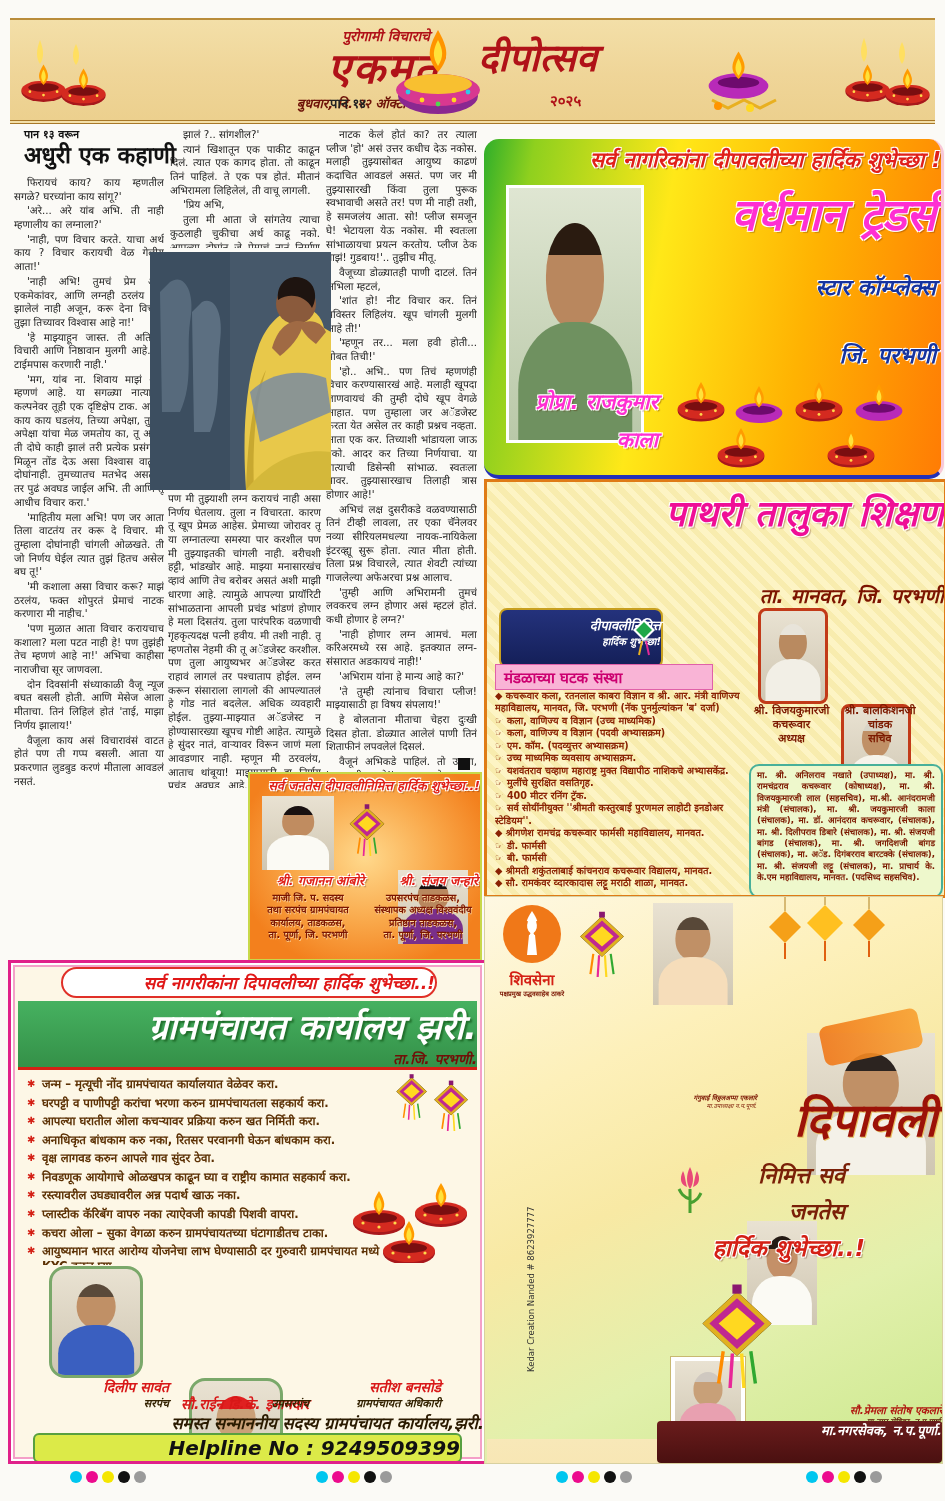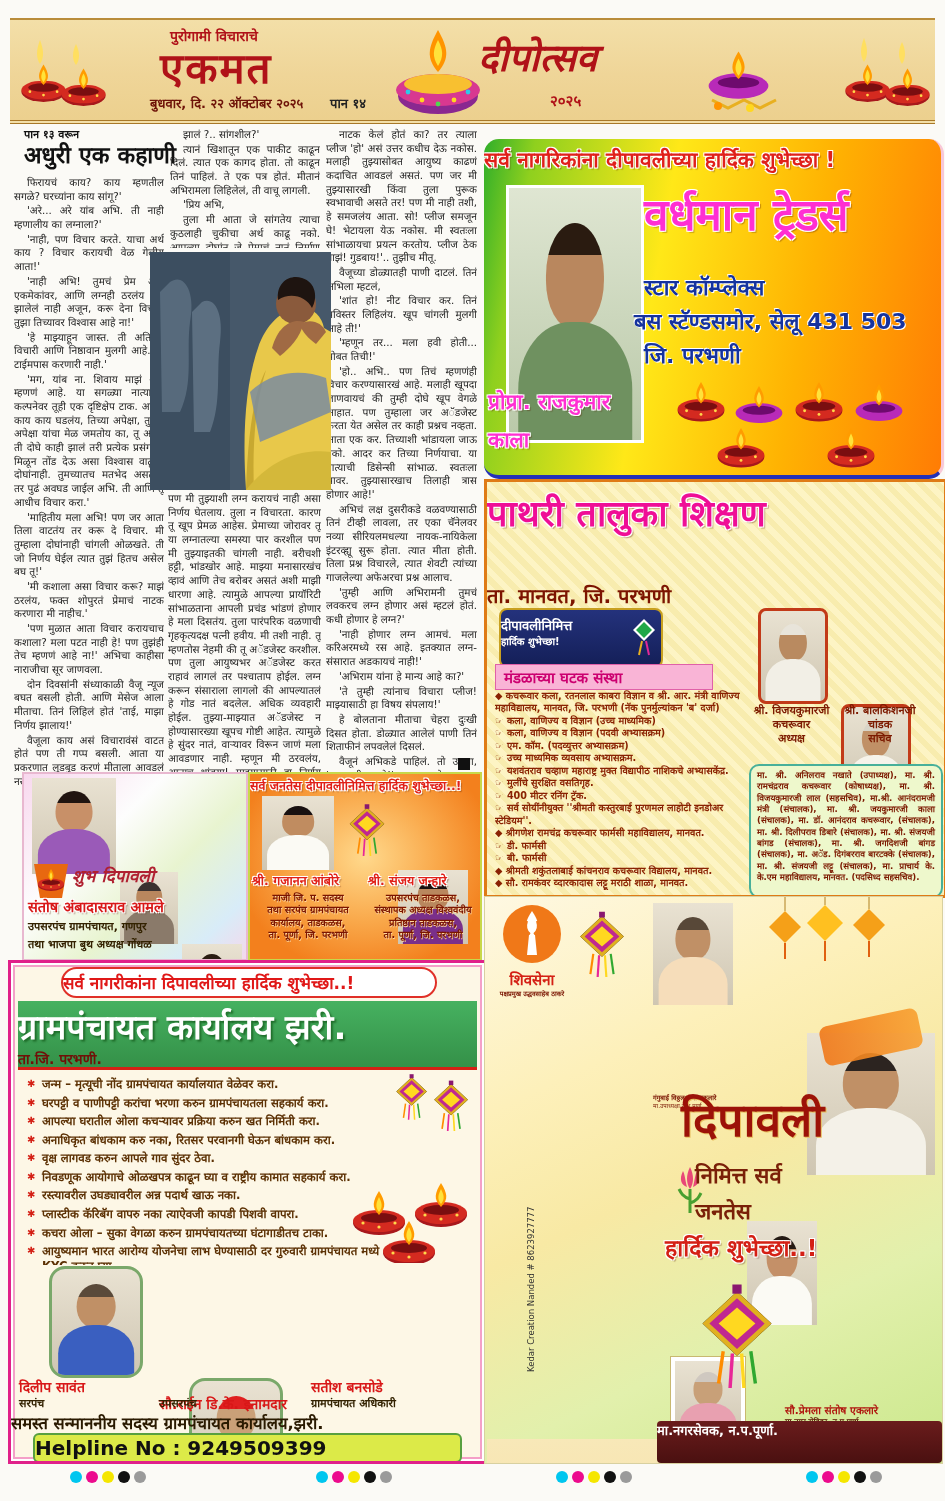--- a/index.html
+++ b/index.html
@@ -1,19 +1,19 @@
 <!DOCTYPE html>
 <html><head>
 <meta charset="utf-8">
 <style>
   html,body{margin:0;padding:0;background:#e8e8e4;}
   #page{position:relative;width:945px;height:1501px;background:#fbfaf6;margin:0 auto;overflow:hidden;
         font-family:"DejaVu Sans","Liberation Sans",sans-serif;color:#222;}
   .abs{position:absolute;}
-  .ctr{text-align:left;}
+  .ctr{text-align:right;font-style:italic;}
   .o-white{text-shadow:-1px -1px 0 #fff,1px -1px 0 #fff,-1px 1px 0 #fff,1px 1px 0 #fff,2px 2px 1px rgba(90,30,0,.35);}
   
   #masthead{left:10px;top:18px;width:925px;height:100px;
      background:linear-gradient(180deg,#f3dfa8,#efd598 55%,#ecd08e);
      border-top:2px solid #b98c3a;border-bottom:4px double #a87828;}
   .mast-red{color:#b01218;font-weight:bold;}
   
   .story-col{position:absolute;text-align:justify;font-size:10.3px;line-height:1.33;color:#1d1d1d;overflow:hidden;}
   .story-p{margin:0 0 1px 0;text-indent:13px;}
   .story-cont{margin:0;text-indent:0;}
@@ -181,21 +181,20 @@
     <path d="M150 72 C160 66 172 70 176 80 L166 92 C158 86 152 80 150 72Z" fill="#a06a44"></path>
     <path d="M100 140 C120 120 150 116 176 126 L181 160 L110 190 Z" fill="#7a8ca0" opacity="0.85"></path>
     <path d="M96 238 L181 238 L181 200 C150 196 120 208 96 238Z" fill="#d4b83a"></path>
   </svg>
 
   <div id="ad-vardhaman" class="ad" style="left:484px;top:139px;width:457px;height:336px">
     <div class="abs ctr o-white" style="left:0;top:6px;width:100%;font-size:21px;font-weight:900;color:#e0201a">सर्व नागरिकांना दीपावलीच्या हार्दिक शुभेच्छा !</div>
     <div class="abs person" style="left:22px;top:46px;width:132px;height:252px;border:3px solid #fff;--shirt:#6f9160;--pbg:linear-gradient(180deg,#dfe6d2,#b9c8a8);--skin:#b9875e"></div>
     <div class="abs ctr o-white" style="left:160px;top:44px;width:292px;font-size:44px;font-weight:900;color:#ff2fd2">वर्धमान ट्रेडर्स</div>
     <div class="abs ctr v-blue" style="left:160px;top:132px;width:292px;font-size:22px">स्टार कॉम्प्लेक्स</div>
-    <div class="abs ctr v-blue" style="left:150px;top:166px;width:302px;font-size:22px">बस स्टॅण्डसमोर, सेलू 431 503</div>
     <div class="abs ctr v-blue" style="left:160px;top:200px;width:292px;font-size:22px">जि. परभणी</div>
     <div class="abs ctr o-white" style="left:4px;top:248px;width:170px;font-size:21px;font-weight:900;color:#ff2fd2">प्रोप्रा. राजकुमार</div>
     <div class="abs ctr o-white" style="left:4px;top:286px;width:170px;font-size:21px;font-weight:900;color:#ff2fd2">काला</div>
     <svg class="abs" style="left:190px;top:232px" width="260" height="100" viewBox="0 0 260 100">
       <use href="#diya" transform="translate(0,2) scale(0.9)"></use>
       <use href="#diya-purple" transform="translate(58,6) scale(0.9)"></use>
       <use href="#diya" transform="translate(118,2) scale(0.9)"></use>
       <use href="#diya-purple" transform="translate(178,4) scale(0.9)"></use>
       <use href="#diya" transform="translate(40,48) scale(0.9)"></use>
       <use href="#diya" transform="translate(150,48) scale(0.9)"></use>
@@ -241,34 +240,20 @@
       <div>अध्यक्ष</div>
     </div>
     <div class="abs p-cap" style="left:348px;top:222px;width:90px">
       <div>श्री. बालकिशनजी</div>
       <div>चांडक</div>
       <div>सचिव</div>
     </div>
     <div class="abs" style="left:262px;top:282px;width:178px;height:122px;background:#eef8cc;border:2px solid #48b09a;border-radius:10px;padding:4px 6px;font-size:8.6px;font-weight:bold;color:#7c1a00;text-align:justify;line-height:1.32;overflow:hidden">मा. श्री. अनिलराव नखाते (उपाध्यक्ष), मा. श्री. रामचंद्रराव कचरूवार (कोषाध्यक्ष), मा. श्री. विजयकुमारजी लाल (सहसचिव), मा.श्री. आनंदरामजी मंत्री (संचालक), मा. श्री. जयकुमारजी काला (संचालक), मा. डॉ. आनंदराव कचरूवार, (संचालक), मा. श्री. दिलीपराव डिबारे (संचालक), मा. श्री. संजयजी बांगड (संचालक), मा. श्री. जगदिशजी बांगड (संचालक), मा. अॅड. दिगंबरराव बारटक्के (संचालक), मा. श्री. संजयजी लट्टू (संचालक), मा. प्राचार्य के. के.एम महाविद्यालय, मानवत. (पदसिध्द सहसचिव).</div>
   </div>
 
-  <div id="ad-amale" class="ad" style="left:22px;top:772px;width:222px;height:185px">
-    <div class="abs person" style="left:8px;top:4px;width:84px;height:96px;--shirt:#9a5ab8;--hair:#201410;--skin:#c89068"></div>
-    <div class="abs person" style="left:96px;top:2px;width:58px;height:72px;--shirt:#8a7a6a;--hair:#3a3230;--skin:#b9875e"></div>
-    <div class="abs person" style="left:158px;top:2px;width:60px;height:72px;--shirt:#f4f2ec;--hair:#2a1c12;--skin:#c09066"></div>
-
-    <svg class="abs" style="left:8px;top:84px" width="38" height="44" viewBox="0 0 38 44">
-      <path d="M2 6 L36 6 L30 40 L8 40 Z" fill="#e86810"></path>
-        <use href="#diya" transform="translate(4,6) scale(0.5)"></use>
-    </svg>
-    <div class="abs" style="left:48px;top:90px;width:100px;font-size:17px;font-weight:900;font-style:italic;color:#b02030;font-family:'DejaVu Serif','Liberation Serif',serif">शुभ दिपावली</div>
-    <div class="abs o-white" style="left:4px;top:122px;width:150px;font-size:14.5px;font-weight:900;color:#d81818">संतोष अंबादासराव आमले</div>
-    <div class="abs" style="left:4px;top:144px;width:150px;font-size:11px;font-weight:bold;color:#332200">उपसरपंच ग्रामपंचायत, गणपुर</div>
-    <div class="abs" style="left:4px;top:162px;width:150px;font-size:11px;font-weight:bold;color:#332200">तथा भाजपा बुथ अध्यक्ष गोंधळ</div>
-  </div>
 
   <div id="ad-jantes" class="ad" style="left:248px;top:772px;width:230px;height:185px">
     <div class="abs ctr o-white" style="left:0;top:3px;width:100%;font-size:12.5px;font-weight:900;color:#e02018">सर्व जनतेस दीपावलीनिमित्त हार्दिक शुभेच्छा..!</div>
     <div class="abs person" style="left:12px;top:22px;width:72px;height:74px;--shirt:#fbfaf4;--hair:#181010;--skin:#c08c60"></div>
     <div class="abs person" style="left:148px;top:22px;width:70px;height:74px;--shirt:#7a2f8a;--hair:#181010;--skin:#b9875e"></div>
     <svg class="abs" style="left:94px;top:20px" width="46" height="78" viewBox="0 0 80 100">
         <use href="#kandil" transform="scale(1)"></use>
       </svg>
     <div class="abs ctr o-white" style="left:2px;top:98px;width:112px;font-size:12.5px;font-weight:900;color:#e02018">श्री. गजानन आंबोरे</div>
     <div class="abs ctr o-white" style="left:118px;top:98px;width:110px;font-size:12.5px;font-weight:900;color:#e02018">श्री. संजय जन्हारे</div>

